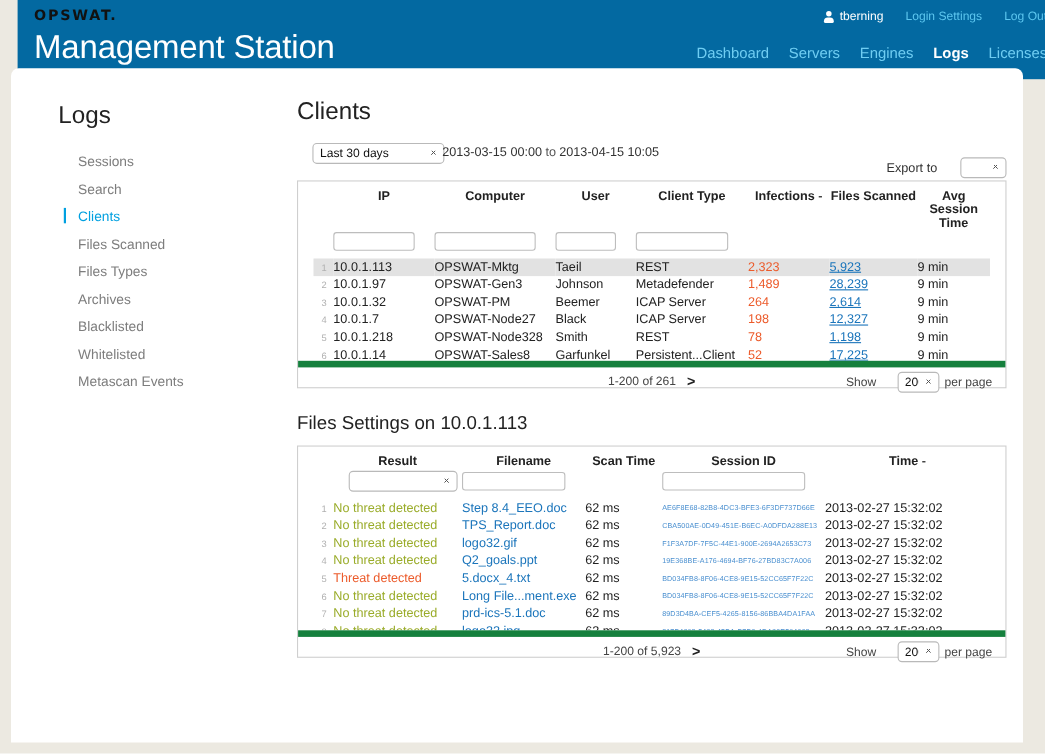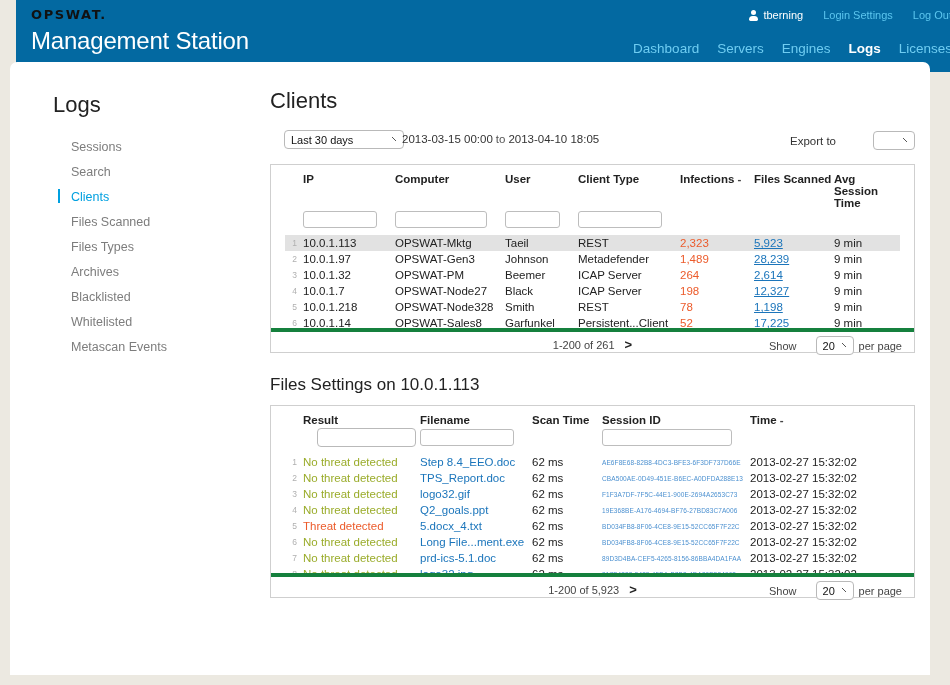--- a/index.html
+++ b/index.html
@@ -38,21 +38,21 @@
     border-radius:50%; background:#ffffff;
   }
   .user-icon::after {
     content:""; position:absolute; left:0; top:6px; width:9px; height:5px;
     border-radius:5px 5px 2px 2px; background:#ffffff;
   }
   .acct-link { color:#5cc6ef; text-decoration:none; }
 
   .apptitle {
     position:absolute; left:15px; top:27px;
-    font-size:24px; color:#ffffff; font-weight:normal;
+    font-size:30px; color:#ffffff; font-weight:normal;
     letter-spacing:-0.2px;
   }
   .mainnav {
     position:absolute; right:14px; top:41px;
     display:flex; align-items:baseline; gap:18px;
     font-size:13.5px;
   }
   .mainnav a { color:#6fcdf2; text-decoration:none; }
   .mainnav a.active { color:#ffffff; font-weight:bold; }
 
@@ -94,30 +94,30 @@
     background-size:4px 4px, 4px 4px;
     background-repeat:no-repeat;
     margin-left:14px;
   }
   .daterange-sel { position:absolute; left:0; top:0; width:120px; }
   .range-text {
     position:absolute; left:132px; top:3px; font-size:11.5px; color:#333;
   }
   .range-text .to { color:#555; padding:0 3px; }
   .export-wrap {
-    position:absolute; right:0; top:1px; display:flex; align-items:center; gap:23px;
+    position:absolute; right:0; top:13px; display:flex; align-items:center; gap:7px;
     font-size:11.5px; color:#333;
   }
   .export-sel { width:42px; }
 
   
   .tbl-box { border:1px solid #cfcfcf; background:#fff; }
   table { width:100%; border-collapse:collapse; }
   th {
-    text-align:left; font-size:11.5px; font-weight:bold; color:#222;
+    text-align:center; font-size:11.5px; font-weight:bold; color:#222;
     padding:8px 0 2px 0; vertical-align:top;
   }
   th .sort { color:#444; font-weight:bold; }
   .filterrow td { padding:0 0 7px 0; }
   .filter-input {
     border:1px solid #bdbdbd; border-radius:3px; background:#fff;
     height:17px; width:100%; font-family:"Liberation Sans", sans-serif;
     font-size:11px; padding:1px 4px; color:#111;
   }
   .filter-sel { width:100%; }
@@ -131,21 +131,21 @@
   .c-files { color:#1b75bb;text-decoration:underline; }
   .c-link { color:#1b75bb; }
   .c-ok { color:#9aac2a; }
   .c-threat { color:#ec5b2b; }
   .c-sid { color:#4b90d0; font-size:6.5px; letter-spacing:0.1px; }
 
   .tbl-clip { overflow:hidden; }
   .tbl-pad { padding:0 14px; }
 
   .tbl-footer {
-    position:relative; height:24px; border-top:4px solid #15803d;
+    position:relative; height:24px; border-top:6px solid #15803d;
     font-size:11px; color:#444;
   }
   .pager { position:absolute; left:50%; transform:translateX(-50%); top:5px;
            display:flex; align-items:center; gap:10px; }
   .pager .next { font-weight:bold; font-size:13px; color:#222; cursor:pointer; }
   .showper { position:absolute; right:12px; top:4px; display:flex; align-items:center; gap:5px; }
   .perpage-sel { width:38px; }
 
   .section-title { font-size:17px; font-weight:normal; color:#222; margin:22px 0 10px 0; }
 </style>
@@ -194,21 +194,21 @@
 
     <div class="content">
 
       <h1 class="page-title">Clients</h1>
 
       <div class="toolbar">
         <select class="sel daterange-sel">
           <option>Last 30 days</option>
         </select>
         <div class="range-text">
-          <span>2013-03-15 00:00</span><span class="to">to</span><span>2013-04-10 18:05</span>
+          <span>2013-03-15 00:00</span><span class="to">to</span><span>2013-04-15 10:05</span>
         </div>
         <div class="export-wrap">
           <span>Export to</span>
           <select class="sel export-sel">
             <option></option>
           </select>
         </div>
       </div>
 
       <div class="tbl-box">

